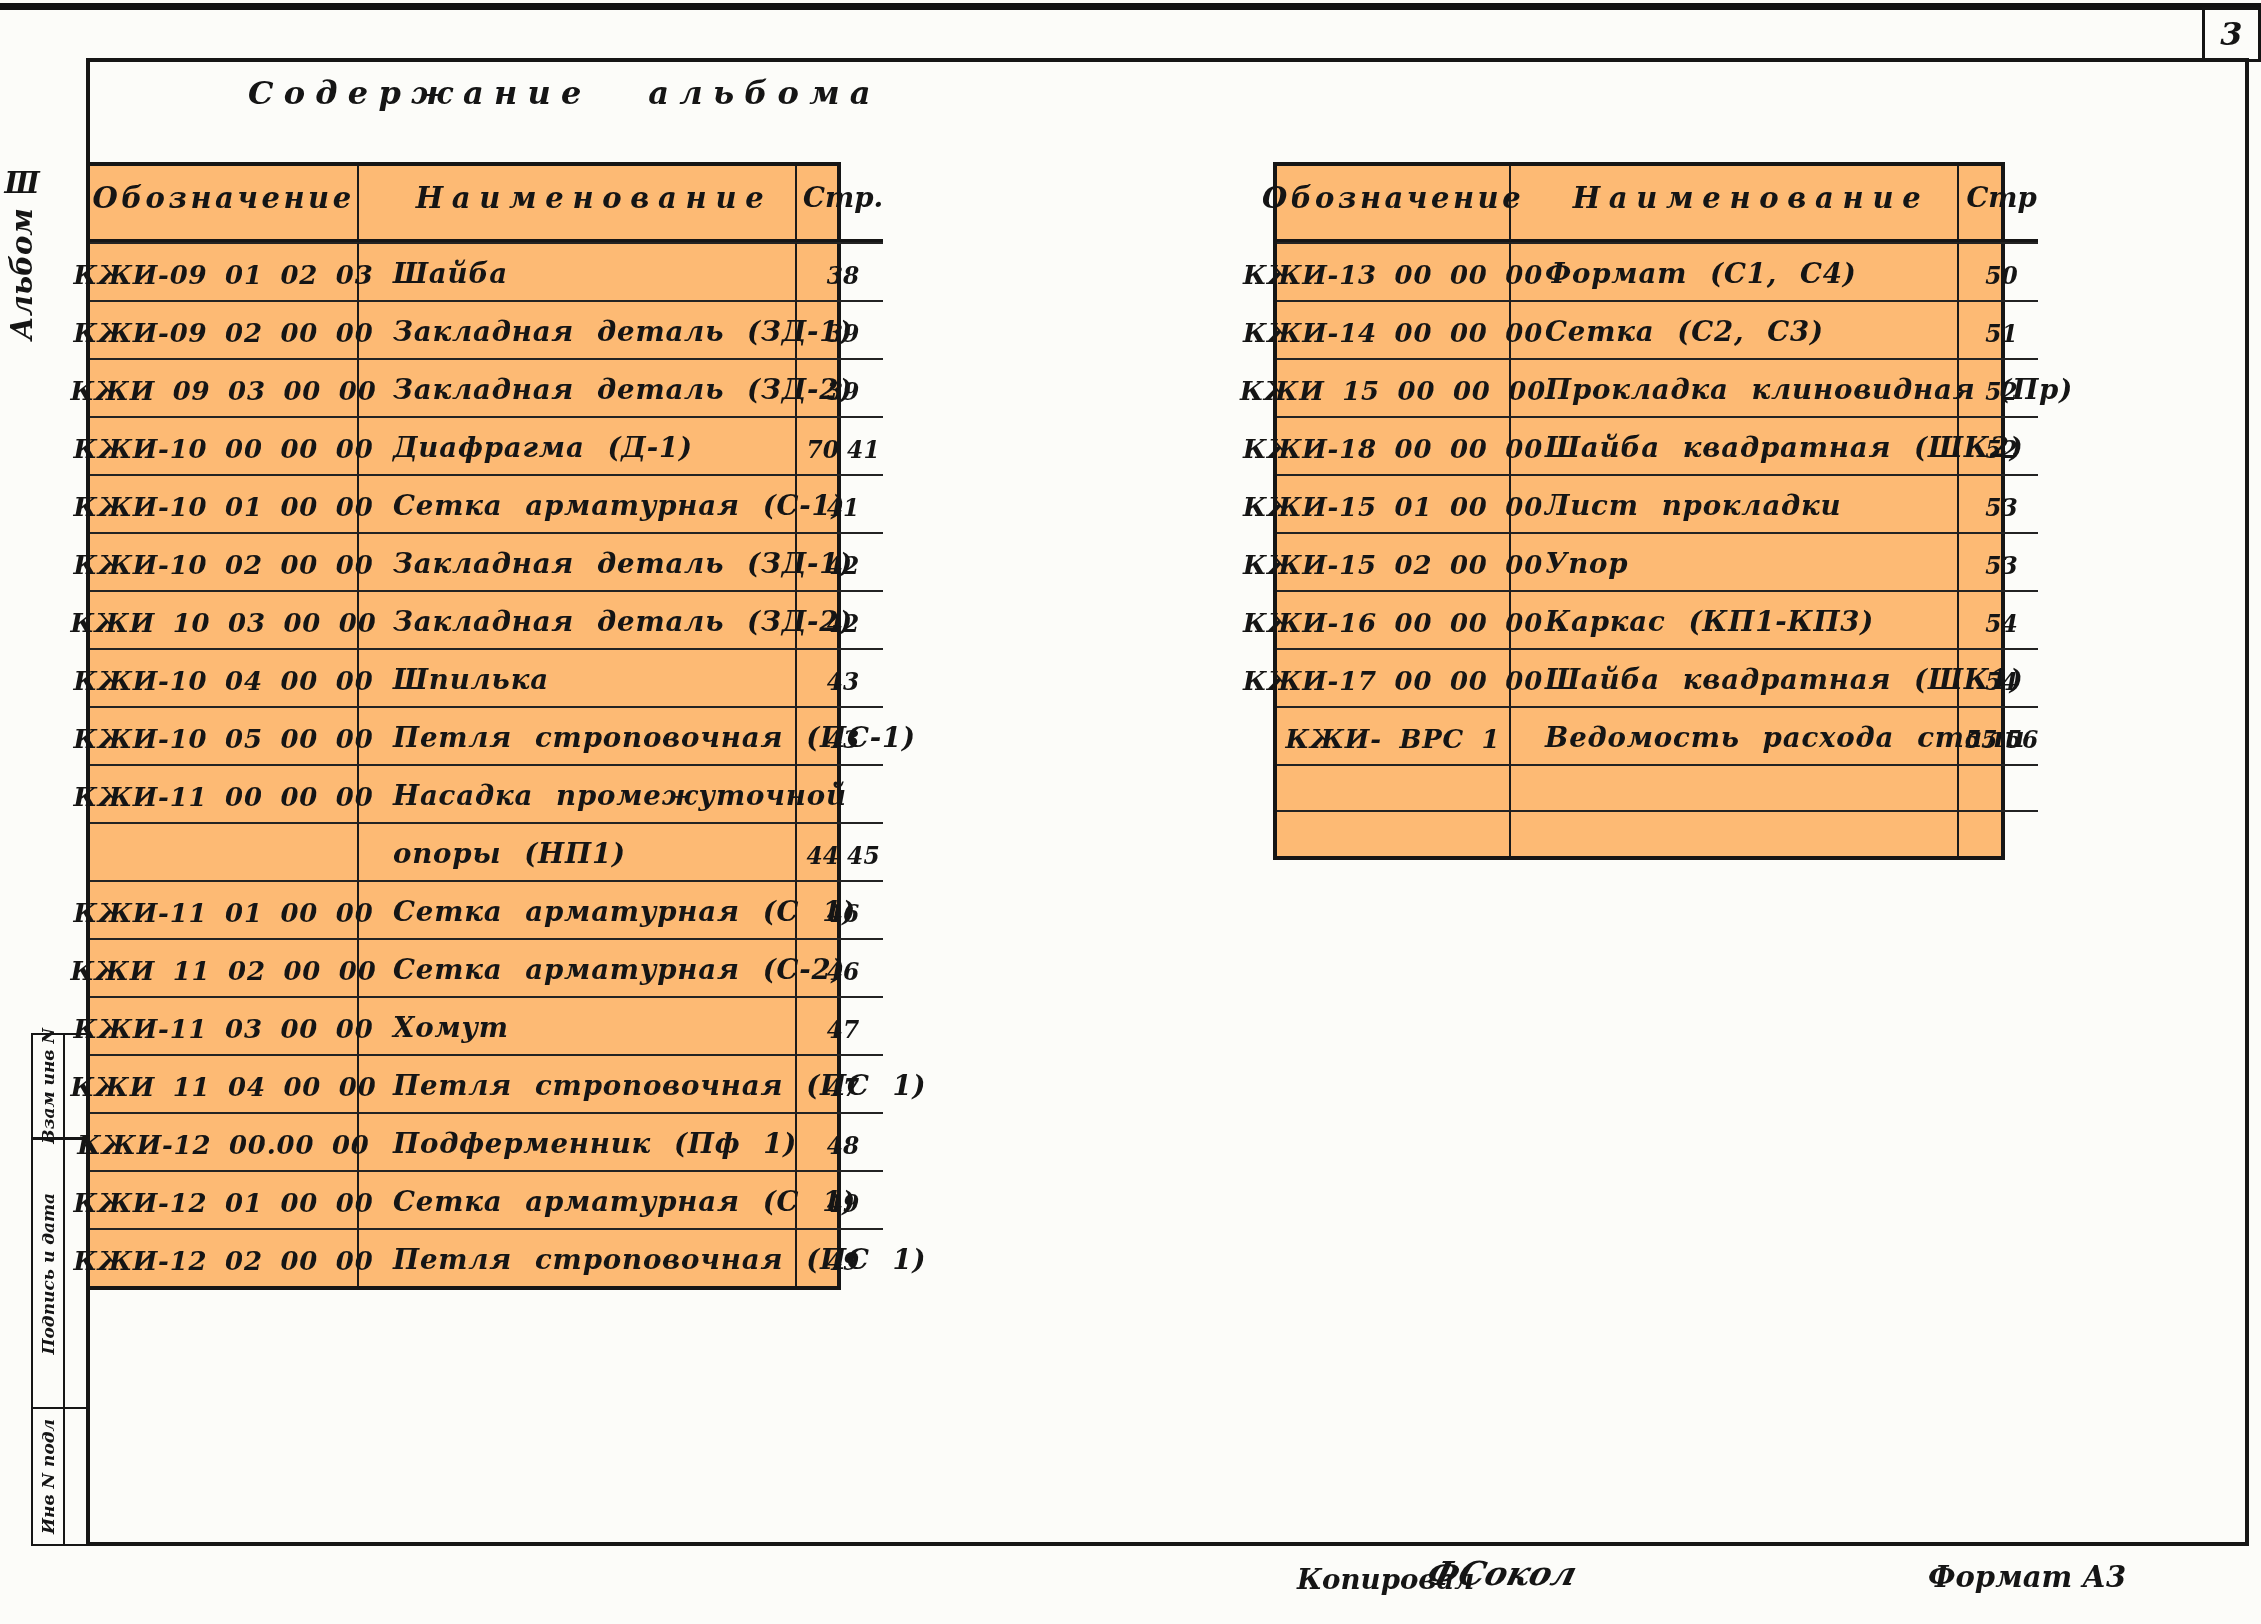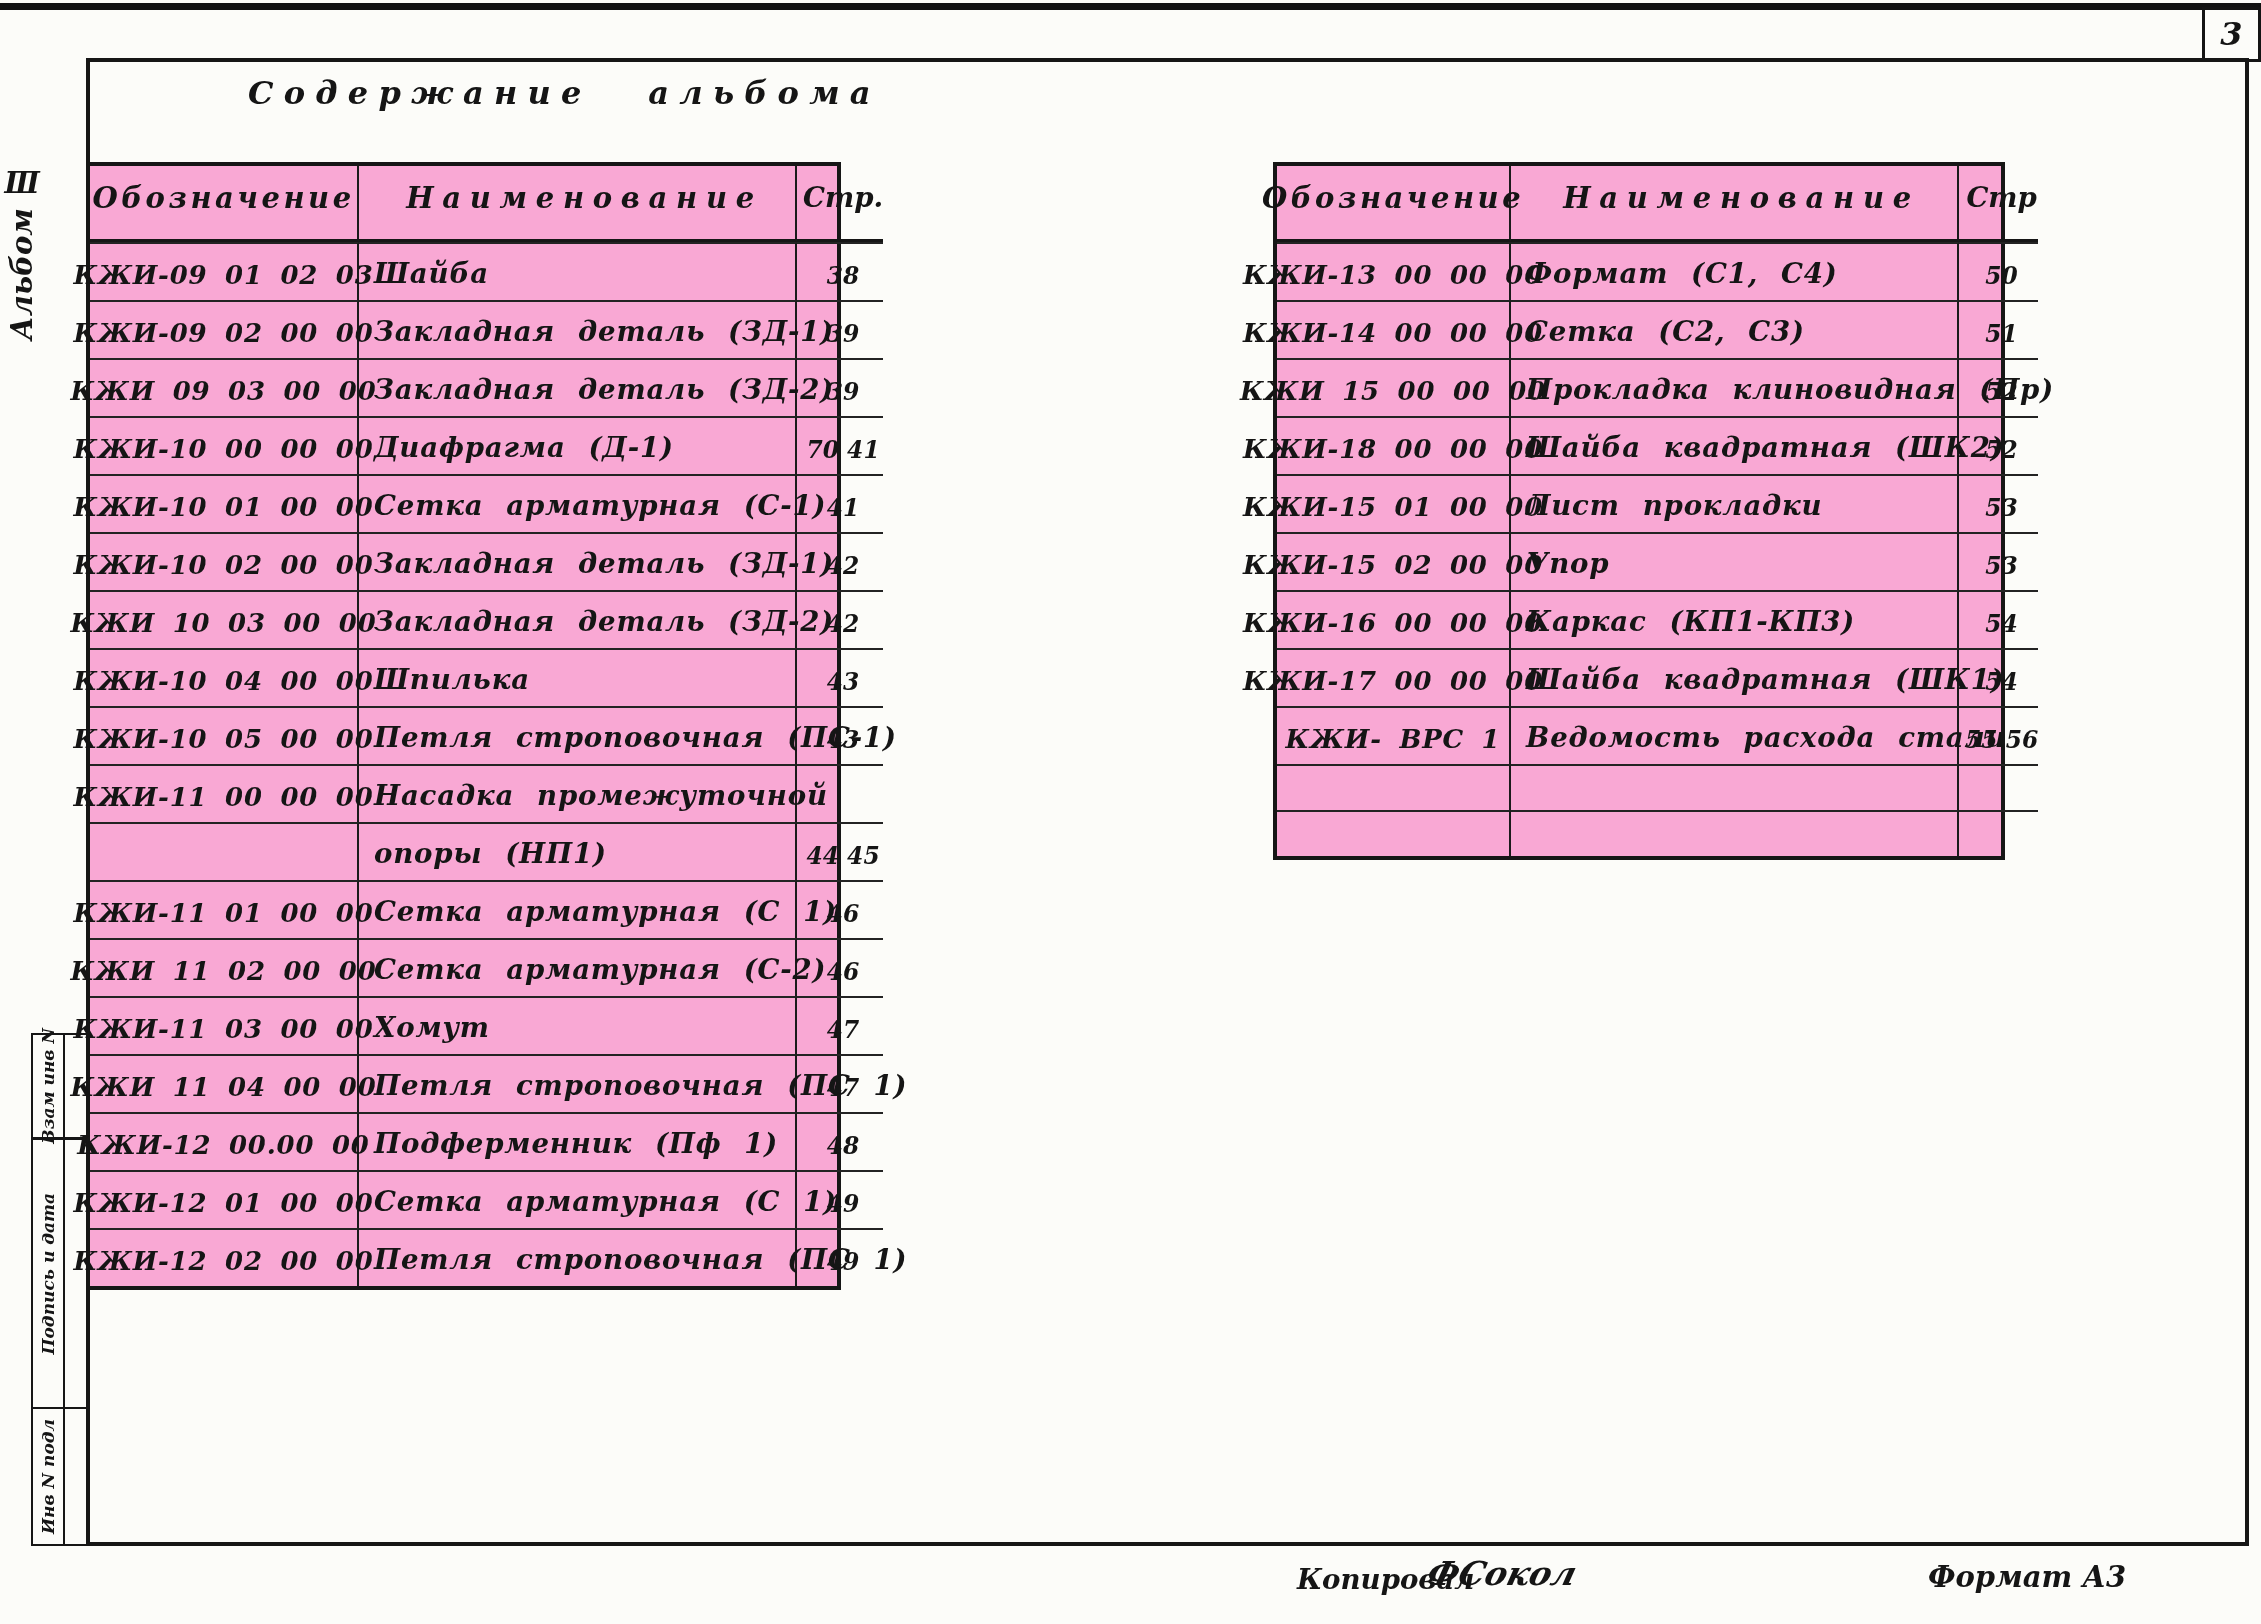--- a/index.html
+++ b/index.html
@@ -19,36 +19,36 @@
   }
 
   .frame { left:86px; top:58px; width:2163px; height:1488px; border:4.1px solid #161616; }
 
   .title {
     left:248px; top:54px; width:565px; text-align:center;
     font-size:32px; letter-spacing:0.32em; word-spacing:1.1em; white-space:nowrap;margin-top:20px;
   }
 
   
-  .tbl { border:4.1px solid #161616; display:grid; background:#f9a8d4; }
+  .tbl { border:4.1px solid #161616; display:grid; background:#fdba74; }
   .tbl-left  { left:86px;  top:162px; width:755px; grid-template-columns:269px 438px 1fr; }
   .tbl-right { left:1273px; top:162px; width:732px; grid-template-columns:234px 448px 1fr; }
   .row { display:contents; }
   .cell {
     display:flex; align-items:flex-end; overflow:visible; white-space:nowrap;
     border-right:2.1px solid #1b1b1b; padding:0 0 9.6px 0;
   }
   .cell.last { border-right:none; }
   .row + .row .cell { border-top:2.1px solid #232323; }
   .hrow .cell { border-bottom:3.4px solid #161616; align-items:center; }
   .hrow .cell.d { justify-content:center; font-size:29px; letter-spacing:0.12em; }
   .hrow .cell.n { justify-content:center; font-size:29px; letter-spacing:0.30em; }
   .hrow .cell.p { justify-content:center; font-size:27.6px; }
   .cell.d { justify-content:center; font-size:26px; word-spacing:0.30em; letter-spacing:0.03em; }
-  .cell.n { justify-content:flex-start; padding-left:15px; font-size:27.6px; word-spacing:0.45em; letter-spacing:0.03em; }
+  .cell.n { justify-content:flex-start; padding-left:34px; font-size:27.6px; word-spacing:0.45em; letter-spacing:0.03em; }
   .cell.p { justify-content:center; font-size:23.4px;padding-left:6px; }
 
   
   .vtext { writing-mode:vertical-rl; transform:rotate(180deg); white-space:nowrap; }
   .album {
     left:0px; top:155px; width:43px; height:193px;
     display:flex; align-items:center; justify-content:center; font-size:29px;
   }
   .stampbox {
     left:31px; width:58px; border:2.8px solid #161616; display:flex;

